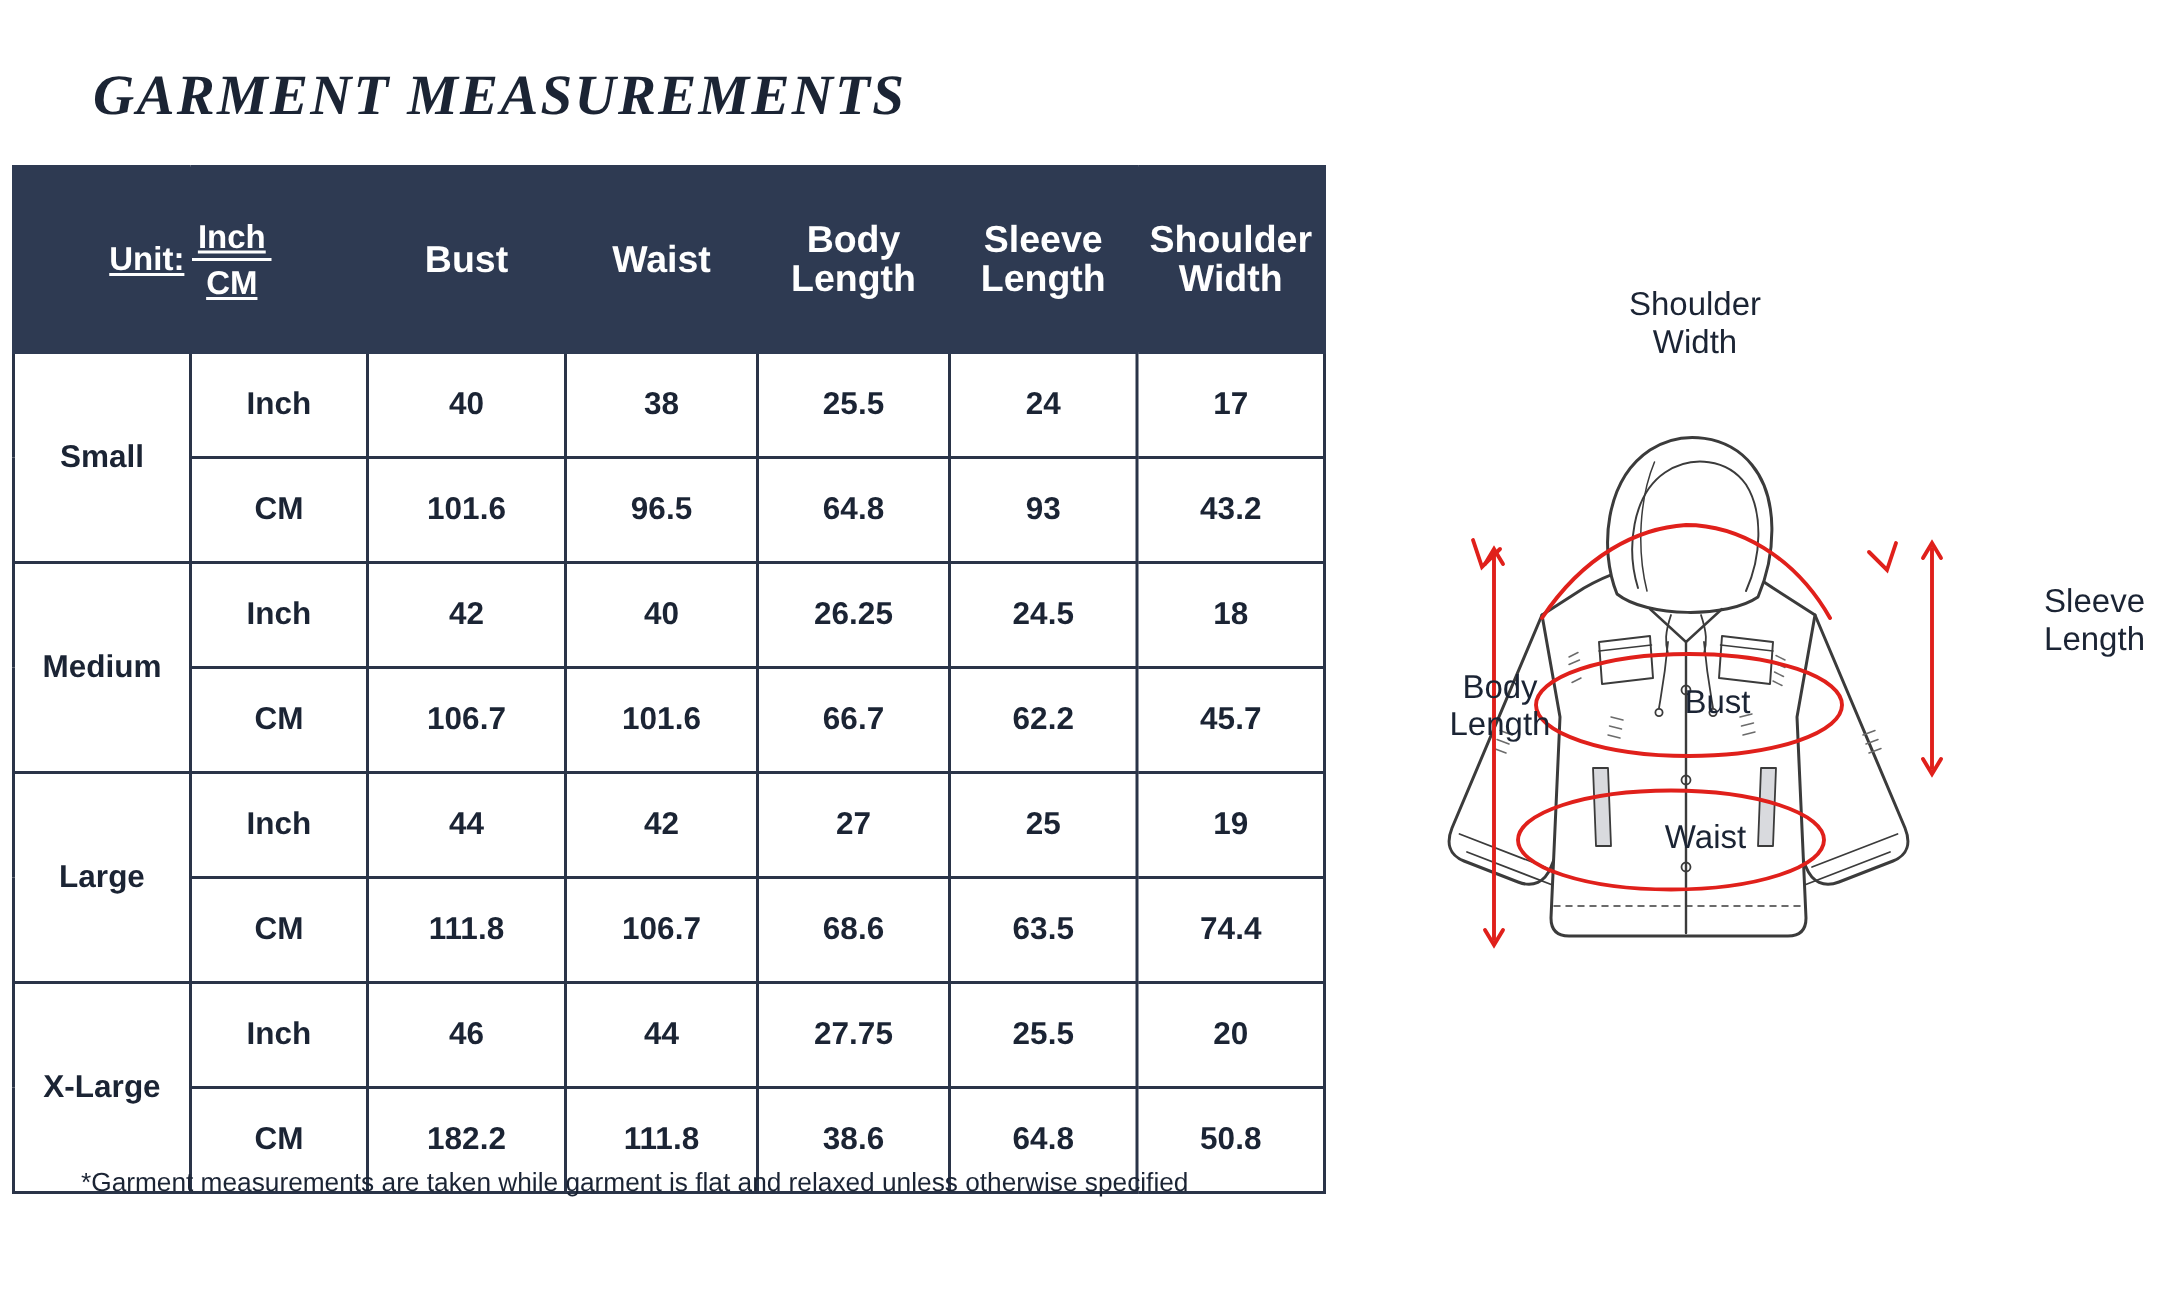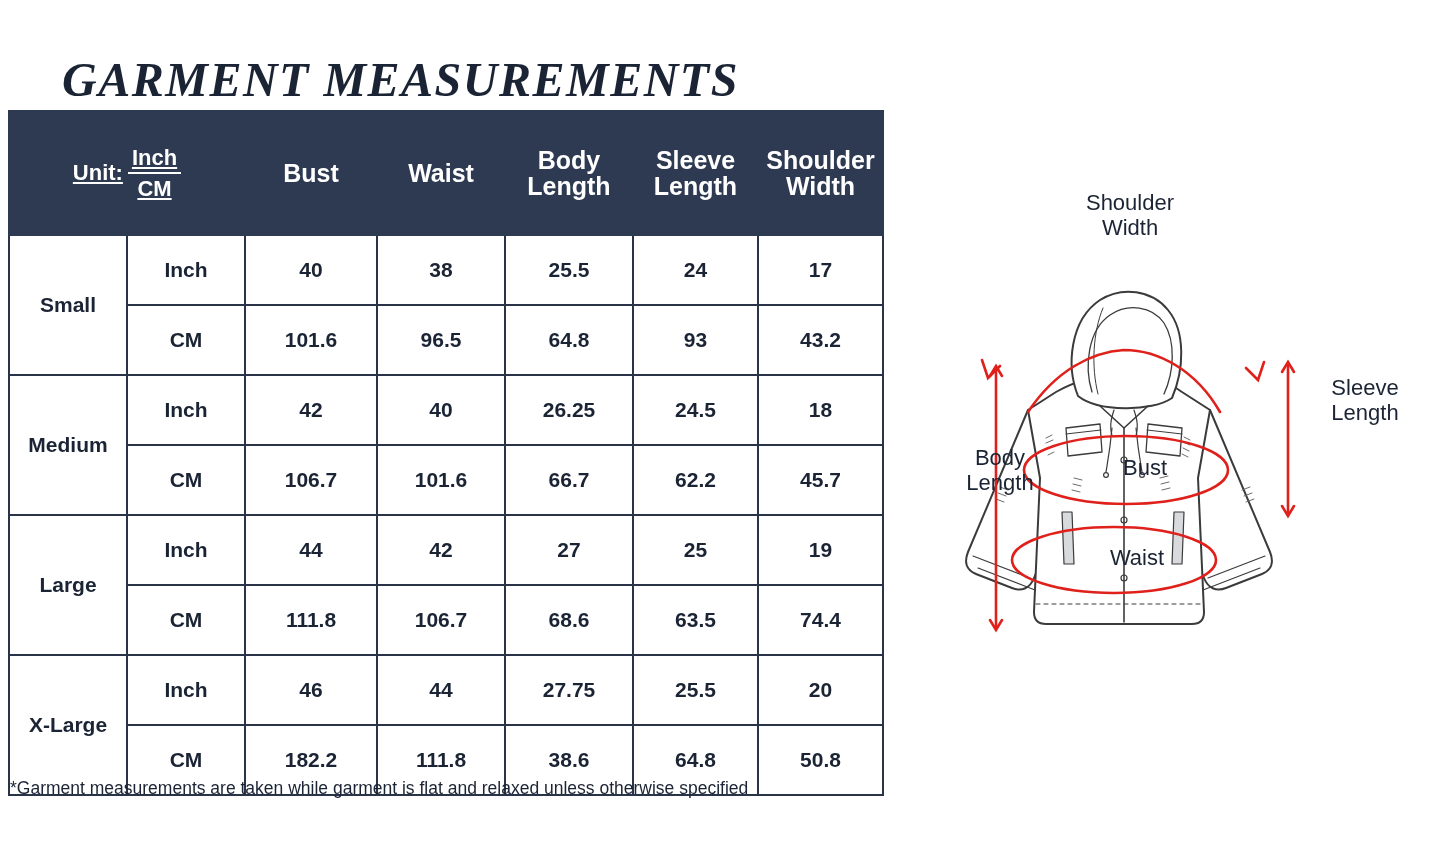--- a/index.html
+++ b/index.html
@@ -16,25 +16,24 @@
   }
 
   
   #page-title {
     position: absolute;
     left: 62px;
     top: 42px;
     font-family: "Liberation Serif", serif;
     font-style: italic;
     font-weight: 700;
-    font-size: 48px;
+    font-size: 38px;
     letter-spacing: 1.5px;
     color: #1b2434;
     white-space: nowrap;
-    margin-top: 10px;
   }
 
   
   #size-table {
     position: absolute;
     left: 8px;
     top: 110px;
     width: 852px;
     border-collapse: collapse;
     table-layout: fixed;
@@ -98,41 +97,42 @@
 
   
   #footnote {
     position: absolute;
     left: 10px;
     top: 778px;
     font-size: 17.5px;
     color: #1b2434;
     font-family: "Liberation Sans", sans-serif;
     white-space: nowrap;
+    padding-left: 44px;
   }
 
   
   #diagram {
     position: absolute;
     left: 860px;
     top: 160px;
     width: 580px;
     height: 510px;
   }
   .diag-label {
     position: absolute;
     font-family: "Liberation Sans", sans-serif;
     font-size: 22px;
     color: #1b2434;
     text-align: center;
     line-height: 1.15;
     white-space: pre-line;
   }
   #lbl-shoulder { left: 185px; top: 30px; width: 170px; }
-  #lbl-sleeve   { left: 440px; top: 215px; width: 130px; }
+  #lbl-sleeve   { left: 440px; top: 228px; width: 130px; text-align: right; }
   #lbl-body     { left: 80px;  top: 285px; width: 120px; }
   #lbl-bust     { left: 240px; top: 295px; width: 90px; font-size: 22px;}
   #lbl-waist    { left: 222px; top: 385px; width: 110px; font-size: 22px;}
 </style>
 </head>
 <body>
 
 <div id="page-title">GARMENT MEASUREMENTS</div>
 
 <table id="size-table">

